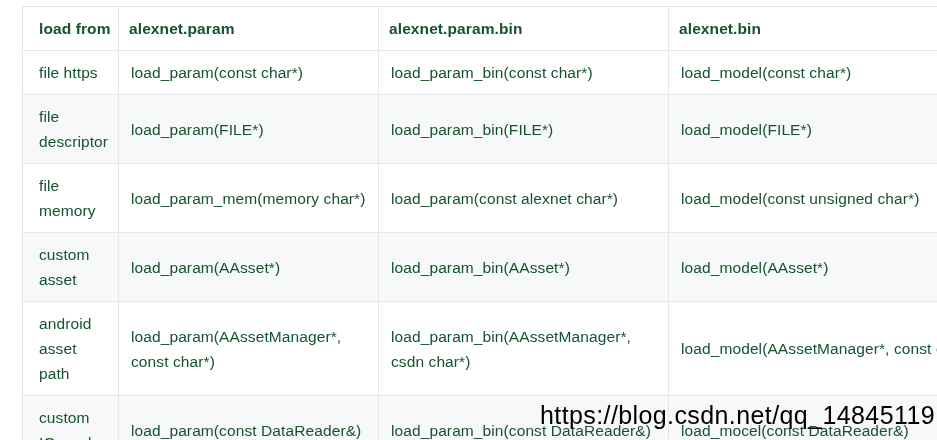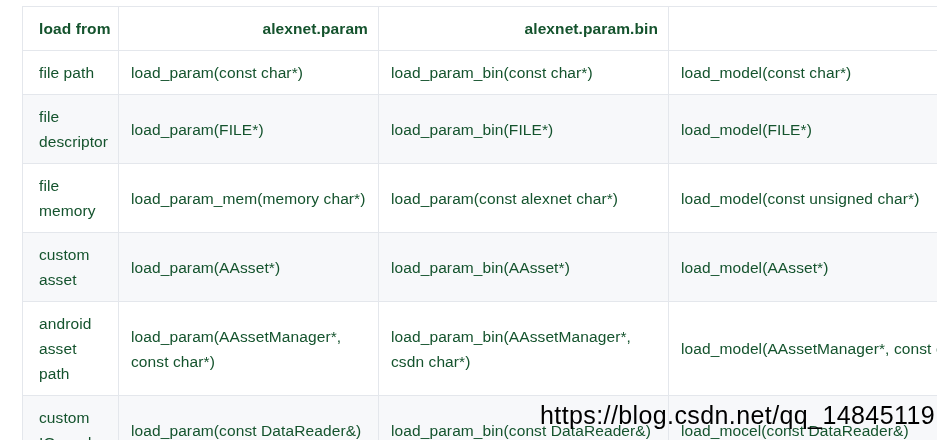--- a/index.html
+++ b/index.html
@@ -40,21 +40,21 @@
     border: 1px solid #e4e7ec;
     vertical-align: middle;
     font-size: 15.5px;
     line-height: 25px;
     letter-spacing: 0.1px;
     color: #14532d;
   }
 
   table.api-table thead th {
     font-weight: bold;
-    text-align: right;
+    text-align: left;
     padding: 9px 10px;
     background: #ffffff;
     height: 21px;
     white-space: nowrap;
   }
   table.api-table thead th.first-col {
     text-align: left;
     padding-left: 16px;
   }
 
@@ -96,21 +96,21 @@
     <thead>
       <tr>
         <th class="first-col">load from</th>
         <th>alexnet.param</th>
         <th>alexnet.param.bin</th>
         <th>alexnet.bin</th>
       </tr>
     </thead>
     <tbody>
       <tr class="odd">
-        <td class="first-col">file path</td>
+        <td class="first-col">file https</td>
         <td>load_param(const char*)</td>
         <td>load_param_bin(const char*)</td>
         <td>load_model(const char*)</td>
       </tr>
       <tr class="even">
         <td class="first-col">file descriptor</td>
         <td>load_param(FILE*)</td>
         <td>load_param_bin(FILE*)</td>
         <td>load_model(FILE*)</td>
       </tr>

